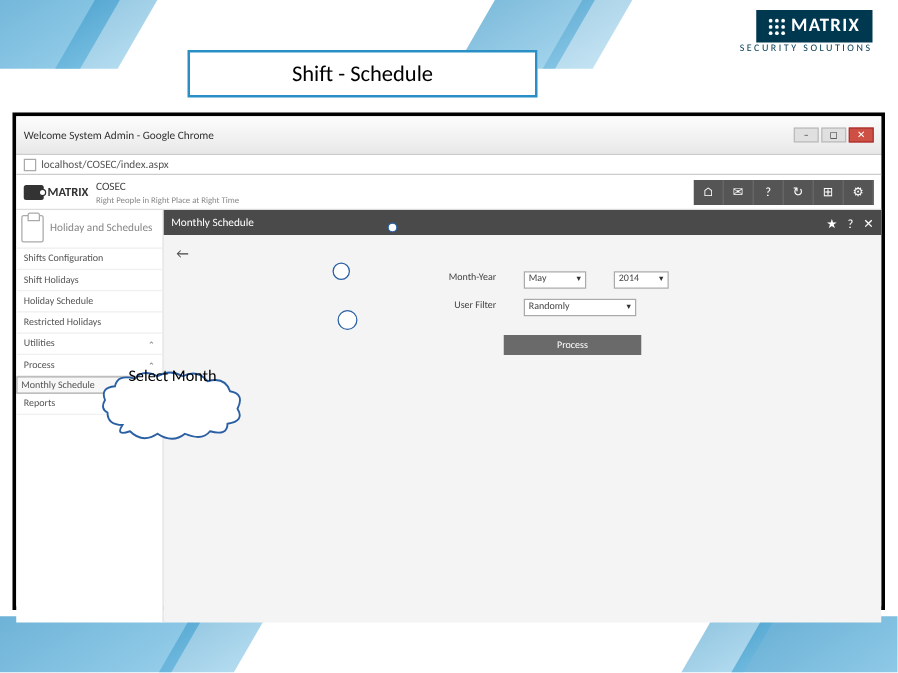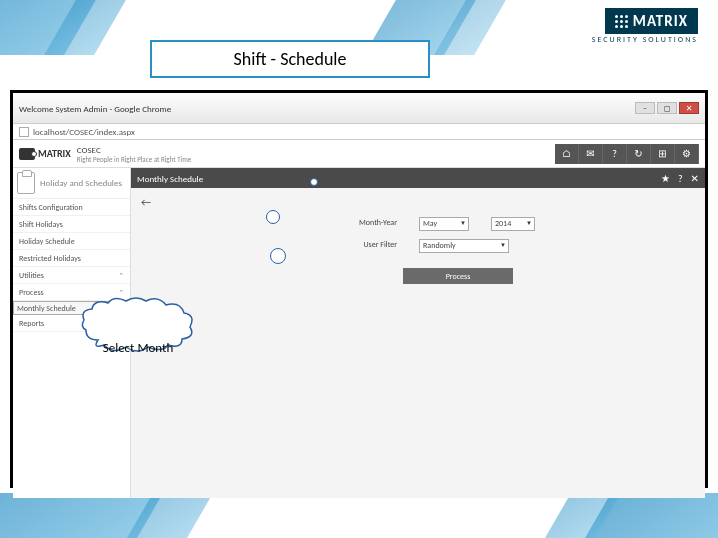--- a/index.html
+++ b/index.html
@@ -50,21 +50,21 @@
 .form-row{display:flex;align-items:flex-start;gap:22px;margin-bottom:5px}
 .form-row label{width:100px;text-align:right}
 .sel{border:1px solid #aaa;background:#fff;height:14px;font-size:8px;padding:0 12px 0 3px;position:relative}
 .sel::after{content:"▼";position:absolute;right:2px;top:1px;font-size:6px;color:#333}
 .chk{width:10px;height:10px;border:1px solid #aaa;background:#fff}
 .btn{background:#6a6a6a;color:#fff;border:none;font-size:8px;width:110px;height:16px;margin-bottom:4px;cursor:pointer}
 .callout{position:absolute;border:1.5px solid #2a5fa4;background:#fff}
 .callout.c1{top:178px;left:310px;width:8px;height:8px;border-radius:50%}
 .callout.c2{top:210px;left:266px;width:14px;height:14px;border-radius:50%}
 .callout.c3{top:248px;left:270px;width:16px;height:16px;border-radius:50%}
-.cloud{position:absolute;top:295px;left:78px;width:120px;height:60px;display:flex;align-items:flex-end;justify-content:center;font-size:13px;text-align:center;line-height:1.1}
+.cloud{position:absolute;top:295px;left:78px;width:120px;height:60px;display:flex;align-items:flex-start;justify-content:center;font-size:13px;text-align:center;line-height:1.1}
 .cloud svg{position:absolute;top:0;left:0;width:100%;height:100%}
 .cloud-text{position:relative;z-index:1}
 </style>
 </head>
 <body>
 
 <div class="diag tl1"></div>
 <div class="diag tl2"></div>
 <div class="diag tr1"></div>
 <div class="diag tr2"></div>

